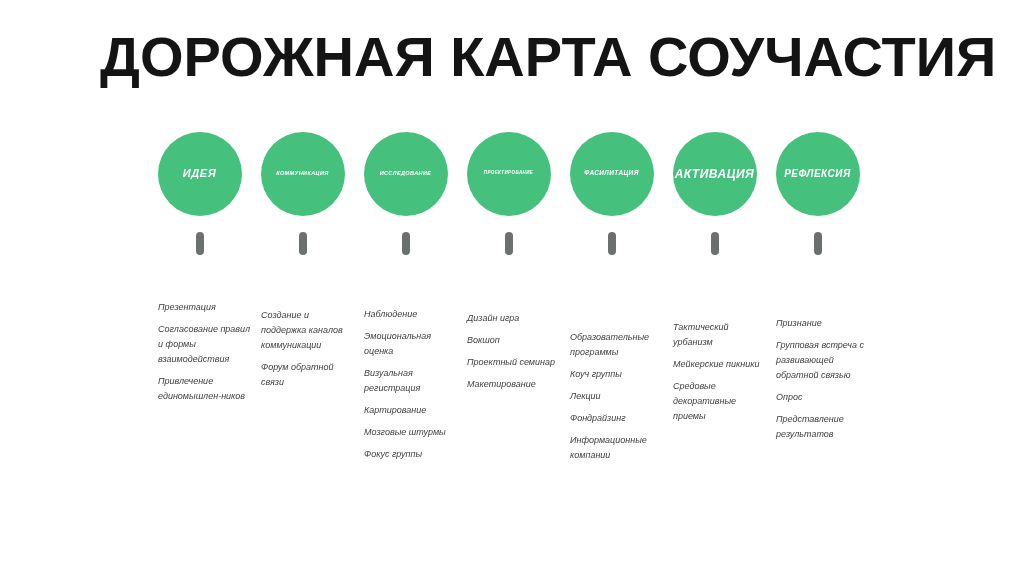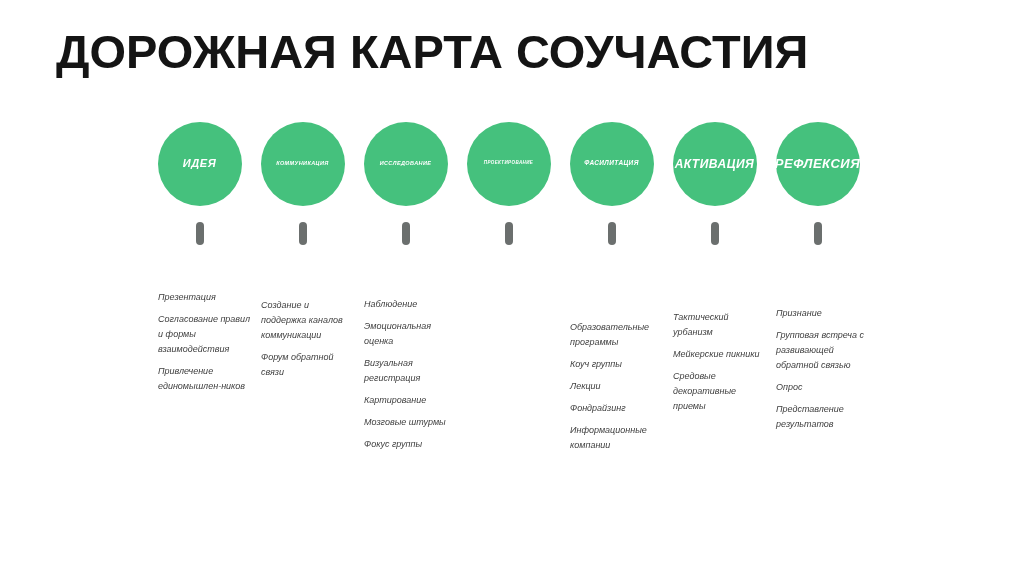--- a/index.html
+++ b/index.html
@@ -12,22 +12,22 @@
     background: var(--background, #ffffff);
     font-family: "Liberation Sans", "DejaVu Sans", sans-serif;
     overflow: hidden;
   }
   .slide {
     position: relative;
     width: 1024px;
     height: 573px;
   }
   .title {
-    margin: 26px 0 0 56px;
-    font-size: 47px;
+    margin: 26px 0 0 100px;
+    font-size: 56px;
     line-height: 1.1;
     font-weight: bold;
     color: var(--title-color, #141414);
     letter-spacing: 0px;
     white-space: nowrap;
   }
   .stages {
     display: flex;
     margin: 44px 0 0 148px;
   }
@@ -54,21 +54,21 @@
     text-align: center;
     letter-spacing: 0.4px;
     line-height: 1;
   }
   .stage:nth-child(1) .circle-label { font-size: 11px; letter-spacing: 0.6px; }
   .stage:nth-child(2) .circle-label { font-size: 5.5px; }
   .stage:nth-child(3) .circle-label { font-size: 5.5px; }
   .stage:nth-child(4) .circle-label { font-size: 4.5px; }
   .stage:nth-child(5) .circle-label { font-size: 6.5px; }
   .stage:nth-child(6) .circle-label { font-size: 12px; letter-spacing: 0.5px; }
-  .stage:nth-child(7) .circle-label { font-size: 13px; letter-spacing: 0.5px; }
+  .stage:nth-child(7) .circle-label { font-size: 10px; letter-spacing: 0.5px; }
   .pill {
     width: 8px;
     height: 23px;
     border-radius: 4px;
     background: var(--connector-gray, #6b6f6e);
     margin-top: 16px;
     flex-shrink: 0;
   }
   .list {
     align-self: stretch;
@@ -134,20 +134,26 @@
           <div class="list-item">Мозговые штурмы</div>
           <div class="list-item">Фокус группы</div>
         </div>
     </div>
 
     <div class="stage">
       <div class="circle">
         <span class="circle-label">ПРОЕКТИРОВАНИЕ</span>
       </div>
       <div class="pill"></div>
+      <div class="list">
+          <div class="list-item">Дизайн игра</div>
+          <div class="list-item">Вокшоп</div>
+          <div class="list-item">Проектный семинар</div>
+          <div class="list-item">Макетирование</div>
+        </div>
     </div>
 
     <div class="stage">
       <div class="circle">
         <span class="circle-label">ФАСИЛИТАЦИЯ</span>
       </div>
       <div class="pill"></div>
       <div class="list">
           <div class="list-item">Образовательные программы</div>
           <div class="list-item">Коуч группы</div>

